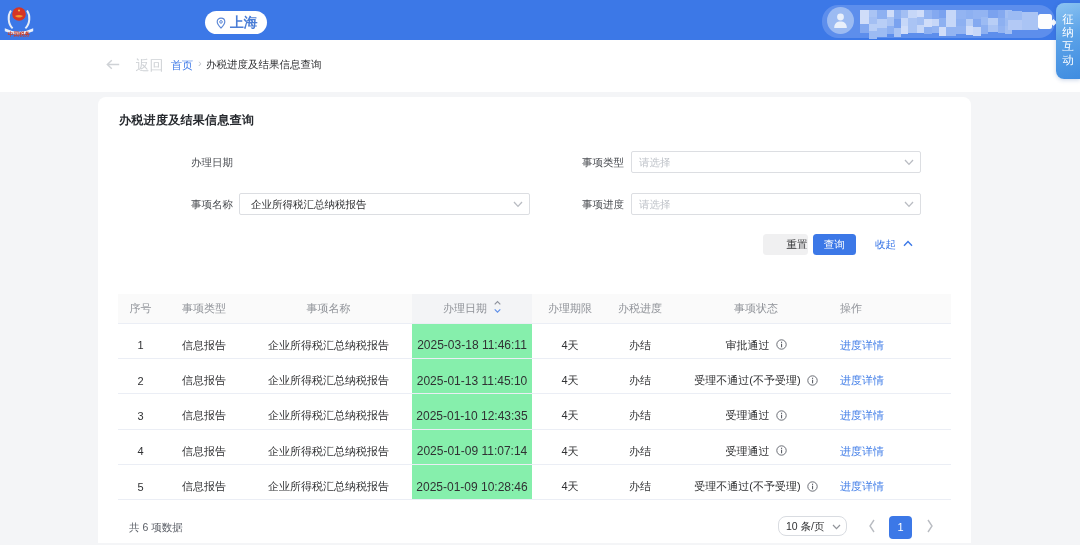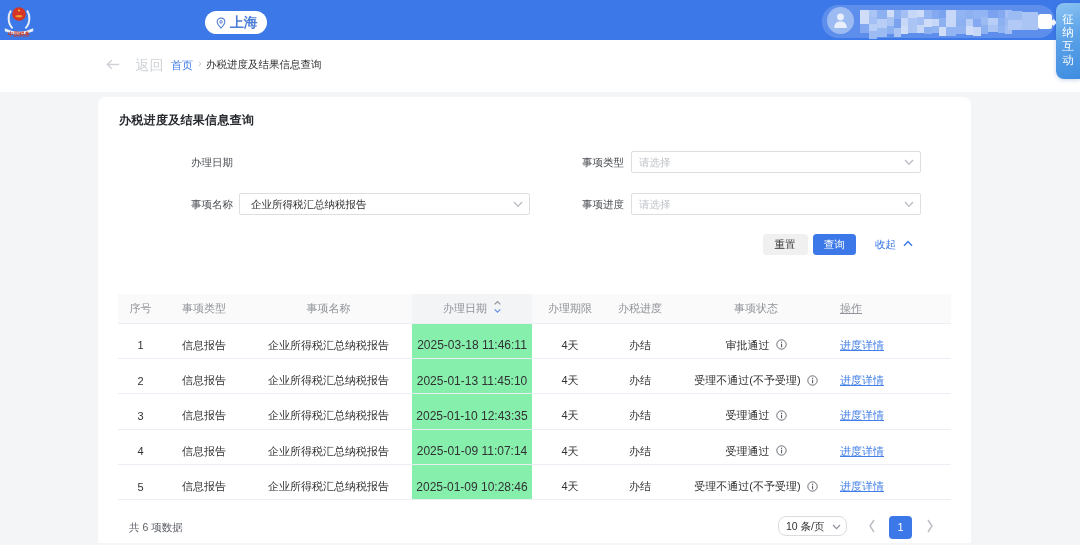--- a/index.html
+++ b/index.html
@@ -28,30 +28,30 @@
 
 
 #card { position:absolute; left:98px; top:97px; width:873px; height:446px; background:#fff; border-radius:8px 8px 0 0; }
 #card h1 { position:absolute; left:21px; top:14.5px; font-size:12px; color:#26292e; letter-spacing:0.3px; }
 
 .flabel { position:absolute; width:114px; text-align:right; font-size:10.5px; color:#4a4d52; line-height:22px; }
 .fbox { position:absolute; height:22px; border:1px solid #dcdee2; border-radius:2px; background:#fff; font-size:10.5px; line-height:20px; color:#303133; }
 .ph { color:#bfc3c9; }
 
 
-#btn-reset { position:absolute; left:664.5px; top:137px; width:45px; height:21px; background:#f0f0f1; border-radius:3.5px; font-size:10.5px; line-height:21px; text-align:center; color:#303133; }
+#btn-reset { position:absolute; left:664.5px; top:137px; width:45px; height:21px; background:#f0f0f1; border-radius:3.5px; font-size:10.5px; line-height:21px; text-align:right; color:#303133; }
 #btn-query { position:absolute; left:714.5px; top:137px; width:43.5px; height:21px; background:#3c78e7; border-radius:3.5px; font-size:10.5px; line-height:21px; text-align:center; color:#fff; }
 #collapse { position:absolute; left:777px; top:136.5px; font-size:10.5px; line-height:21px; color:#3c78e7; }
 
 
 #tbl { position:absolute; left:20px; top:196.5px; width:833px; border-collapse:collapse; table-layout:fixed; font-size:11px; }
 #tbl col.c1{width:45px} #tbl col.c2{width:82px} #tbl col.c3{width:167px} #tbl col.c4{width:120px} #tbl col.c5{width:76px} #tbl col.c6{width:64px} #tbl col.c7{width:168px} #tbl col.c8{width:111px}
 #tbl th { height:29.5px; background:#fafafa; color:#909399; font-weight:normal; text-align:center; border-bottom:1px solid #ebeef5; }
 #tbl th.sorted { background:#f3f4f6; }
-#tbl th.op, #tbl td.op { text-align:left;text-decoration:underline; }
+#tbl th.op, #tbl td.op { text-align:left; }
 #tbl td { height:35.4px; padding-top:9px; text-align:center; color:#303133; border-bottom:1px solid #ebeef5; background:#fff; }
 #tbl td.datec { background:#86efac; font-size:12px; }
 #tbl td.op { color:#437fe8; }
 .ico-i { display:inline-block; vertical-align:-1.5px; margin-left:6px; }
 
 
 #total { position:absolute; left:31px; top:420px; font-size:10.5px; color:#5a5e66; line-height:20px; }
 #psel { position:absolute; left:680px; top:419px; width:69px; height:20px; border:1px solid #d9dce1; border-radius:8px; font-size:10.5px; line-height:18px; color:#303133; background:#fff; }
 #parrow-l { position:absolute; left:769px; top:419px; width:10px; height:20px; }
 #pg1 { position:absolute; left:791px; top:418.5px; width:23px; height:23px; background:#3c78e7; border-radius:4px; color:#fff; text-align:center; line-height:23px; font-size:11px; }

